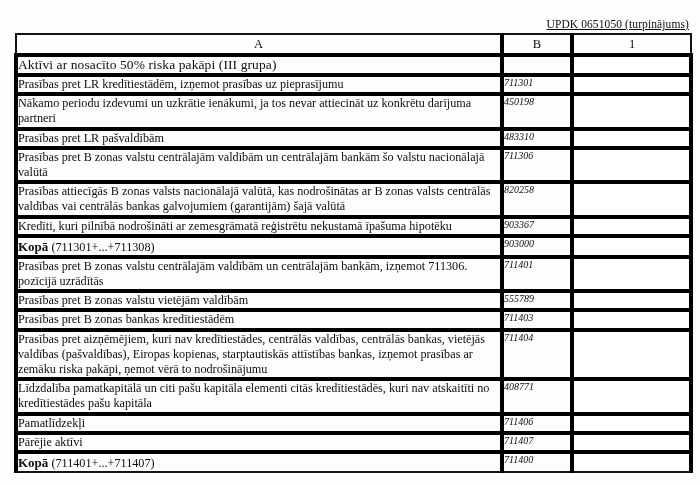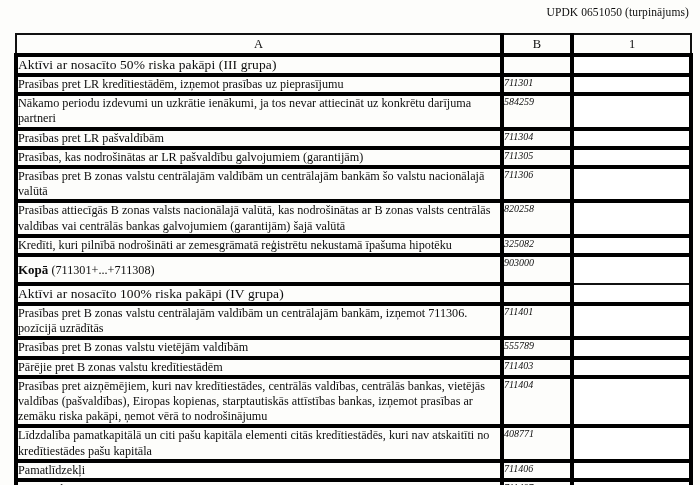--- a/index.html
+++ b/index.html
@@ -18,25 +18,26 @@
 
   .page {
     position: absolute;
     inset: 0;
     background: #fdfdfb;
   }
 
   
   .doc-header {
     position: absolute;
-    top: 6px;
+    top: 18px;
     right: 11px;
     font-size: 11.5px;
     letter-spacing: 0.1px;
     white-space: nowrap;
+    text-decoration: underline;
   }
 
   
   .table-wrap {
     position: absolute;
     left: 14px;
     top: 33px;
     width: 675px;
   }
 
@@ -90,21 +91,21 @@
   td.label {
     font-size: 12.2px;
     line-height: 15.2px;
     padding: 0px 6px 1px 7px;
     border-top: none;
     border-bottom: none;
     border-left: none;
   }
   td.label.total {
     font-size: 12.2px;
-    line-height: 24px;
+    line-height: 16px;
     padding-top: 1px;
   }
   td.label.total b {
     font-size: 13px;
   }
 
   
   td.code {
     font-size: 10px;
     text-align: left;
@@ -166,80 +167,70 @@
 
         <tr>
           <td class="label">Prasības pret LR kredītiestādēm, izņemot prasības uz pieprasījumu</td>
           <td class="code">711301</td>
           <td class="value ruled"></td>
         </tr>
 
 
         <tr>
           <td class="label">Nākamo periodu izdevumi un uzkrātie ienākumi, ja tos nevar attiecināt uz konkrētu darījuma partneri</td>
-          <td class="code">584259</td>
+          <td class="code">450198</td>
           <td class="value ruled"></td>
         </tr>
 
         <tr>
           <td class="label">Prasības pret LR pašvaldībām</td>
-          <td class="code">711304</td>
-          <td class="value ruled"></td>
-        </tr>
-
-        <tr>
-          <td class="label">Prasības, kas nodrošinātas ar LR pašvaldību galvojumiem (garantijām)</td>
-          <td class="code">711305</td>
-          <td class="value ruled"></td>
-        </tr>
+          <td class="code">483310</td>
+          <td class="value ruled"></td>
+        </tr>
+
 
         <tr>
           <td class="label">Prasības pret B zonas valstu centrālajām valdībām un centrālajām bankām šo valstu nacionālajā valūtā</td>
           <td class="code">711306</td>
           <td class="value ruled"></td>
         </tr>
 
         <tr>
           <td class="label">Prasības attiecīgās B zonas valsts nacionālajā valūtā, kas nodrošinātas ar B zonas valsts centrālās valdības vai centrālās bankas galvojumiem (garantijām) šajā valūtā</td>
           <td class="code">820258</td>
           <td class="value ruled"></td>
         </tr>
 
         <tr>
           <td class="label">Kredīti, kuri pilnībā nodrošināti ar zemesgrāmatā reģistrētu nekustamā īpašuma hipotēku</td>
-          <td class="code">325082</td>
+          <td class="code">903367</td>
           <td class="value ruled"></td>
         </tr>
 
         <tr>
           <td class="label total"><b>Kopā</b><span> (711301+...+711308)</span></td>
           <td class="code">903000</td>
           <td class="value ruled"></td>
         </tr>
 
-        <tr class="group-sep-top">
-          <td class="group-title">Aktīvi ar nosacīto 100% riska pakāpi (IV grupa)</td>
-          <td class="code"></td>
-          <td class="value"></td>
-        </tr>
 
         <tr>
           <td class="label">Prasības pret B zonas valstu centrālajām valdībām un centrālajām bankām, izņemot 711306. pozīcijā uzrādītās</td>
           <td class="code">711401</td>
           <td class="value ruled"></td>
         </tr>
 
         <tr>
           <td class="label">Prasības pret B zonas valstu vietējām valdībām</td>
           <td class="code">555789</td>
           <td class="value ruled"></td>
         </tr>
 
         <tr>
-          <td class="label">Pārējie pret B zonas valstu kredītiestādēm</td>
+          <td class="label">Prasības pret B zonas bankas kredītiestādēm</td>
           <td class="code">711403</td>
           <td class="value ruled"></td>
         </tr>
 
         <tr>
           <td class="label">Prasības pret aizņēmējiem, kuri nav kredītiestādes, centrālās valdības, centrālās bankas, vietējās valdības (pašvaldības), Eiropas kopienas, starptautiskās attīstības bankas, izņemot prasības ar zemāku riska pakāpi, ņemot vērā to nodrošinājumu</td>
           <td class="code">711404</td>
           <td class="value ruled"></td>
         </tr>
 

